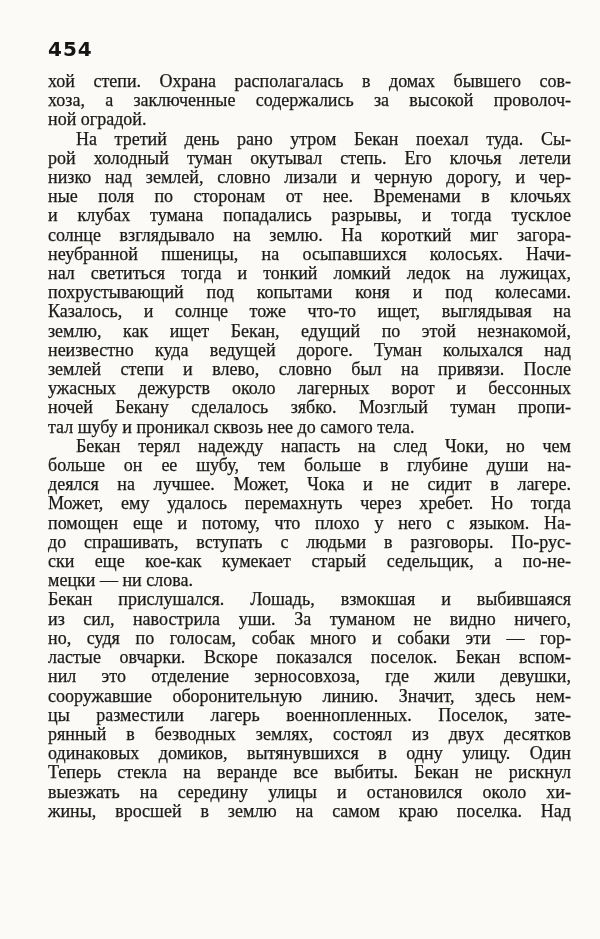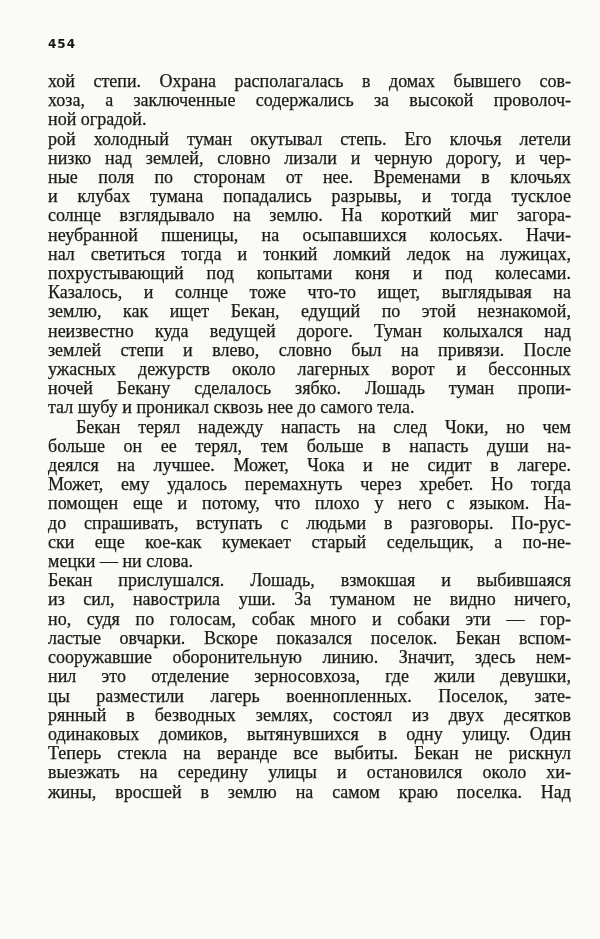--- a/index.html
+++ b/index.html
@@ -17,21 +17,21 @@
     width: 600px;
     height: 939px;
     font-family: "Liberation Serif", serif;
   }
   .page-number {
     position: absolute;
     left: 48px;
     top: 37px;
     font-family: "DejaVu Sans", sans-serif;
     font-weight: bold;
-    font-size: 12px;
+    font-size: 20px;
     letter-spacing: 1px;
     color: #141414;
   }
   .text-block {
     position: absolute;
     left: 48px;
     top: 72px;
     width: 523px;
     font-size: 18px;
     line-height: 19.2px;
@@ -53,49 +53,50 @@
 </style>
 </head>
 <body style="background: rgb(251, 250, 247);">
 
 <div class="book-page">
   <div class="page-number">454</div>
   <div class="text-block" style="color: rgb(26, 26, 26);">
       <div class="line">хой степи. Охрана располагалась в домах бывшего сов-</div>
       <div class="line">хоза, а заключенные содержались за высокой проволоч-</div>
       <div class="line noj">ной оградой.</div>
+      <div class="line indent">На третий день рано утром Бекан поехал туда. Сы-</div>
       <div class="line">рой холодный туман окутывал степь. Его клочья летели</div>
       <div class="line">низко над землей, словно лизали и черную дорогу, и чер-</div>
       <div class="line">ные поля по сторонам от нее. Временами в клочьях</div>
       <div class="line">и клубах тумана попадались разрывы, и тогда тусклое</div>
       <div class="line">солнце взглядывало на землю. На короткий миг загора-</div>
       <div class="line">неубранной пшеницы, на осыпавшихся колосьях. Начи-</div>
       <div class="line">нал светиться тогда и тонкий ломкий ледок на лужицах,</div>
       <div class="line">похрустывающий под копытами коня и под колесами.</div>
       <div class="line">Казалось, и солнце тоже что-то ищет, выглядывая на</div>
       <div class="line">землю, как ищет Бекан, едущий по этой незнакомой,</div>
       <div class="line">неизвестно куда ведущей дороге. Туман колыхался над</div>
       <div class="line">землей степи и влево, словно был на привязи. После</div>
       <div class="line">ужасных дежурств около лагерных ворот и бессонных</div>
-      <div class="line">ночей Бекану сделалось зябко. Лошадь туман пропи-</div>
+      <div class="line">ночей Бекану сделалось зябко. Мозглый туман пропи-</div>
       <div class="line noj">тал шубу и проникал сквозь нее до самого тела.</div>
       <div class="line indent">Бекан терял надежду напасть на след Чоки, но чем</div>
-      <div class="line">больше он ее терял, тем больше в напасть души на-</div>
+      <div class="line">больше он ее шубу, тем больше в глубине души на-</div>
       <div class="line">деялся на лучшее. Может, Чока и не сидит в лагере.</div>
       <div class="line">Может, ему удалось перемахнуть через хребет. Но тогда</div>
       <div class="line">помощен еще и потому, что плохо у него с языком. На-</div>
       <div class="line">до спрашивать, вступать с людьми в разговоры. По-рус-</div>
       <div class="line">ски еще кое-как кумекает старый седельщик, а по-не-</div>
       <div class="line noj">мецки — ни слова.</div>
       <div class="line">Бекан прислушался. Лошадь, взмокшая и выбившаяся</div>
       <div class="line">из сил, навострила уши. За туманом не видно ничего,</div>
       <div class="line">но, судя по голосам, собак много и собаки эти — гор-</div>
       <div class="line">ластые овчарки. Вскоре показался поселок. Бекан вспом-</div>
+      <div class="line">нил это отделение зерносовхоза, где жили девушки,</div>
       <div class="line">сооружавшие оборонительную линию. Значит, здесь нем-</div>
-      <div class="line">нил это отделение зерносовхоза, где жили девушки,</div>
       <div class="line">цы разместили лагерь военнопленных. Поселок, зате-</div>
       <div class="line">рянный в безводных землях, состоял из двух десятков</div>
       <div class="line">одинаковых домиков, вытянувшихся в одну улицу. Один</div>
       <div class="line">Теперь стекла на веранде все выбиты. Бекан не рискнул</div>
       <div class="line">выезжать на середину улицы и остановился около хи-</div>
       <div class="line">жины, вросшей в землю на самом краю поселка. Над</div>
     </div>
 </div>
 
 </body></html>

